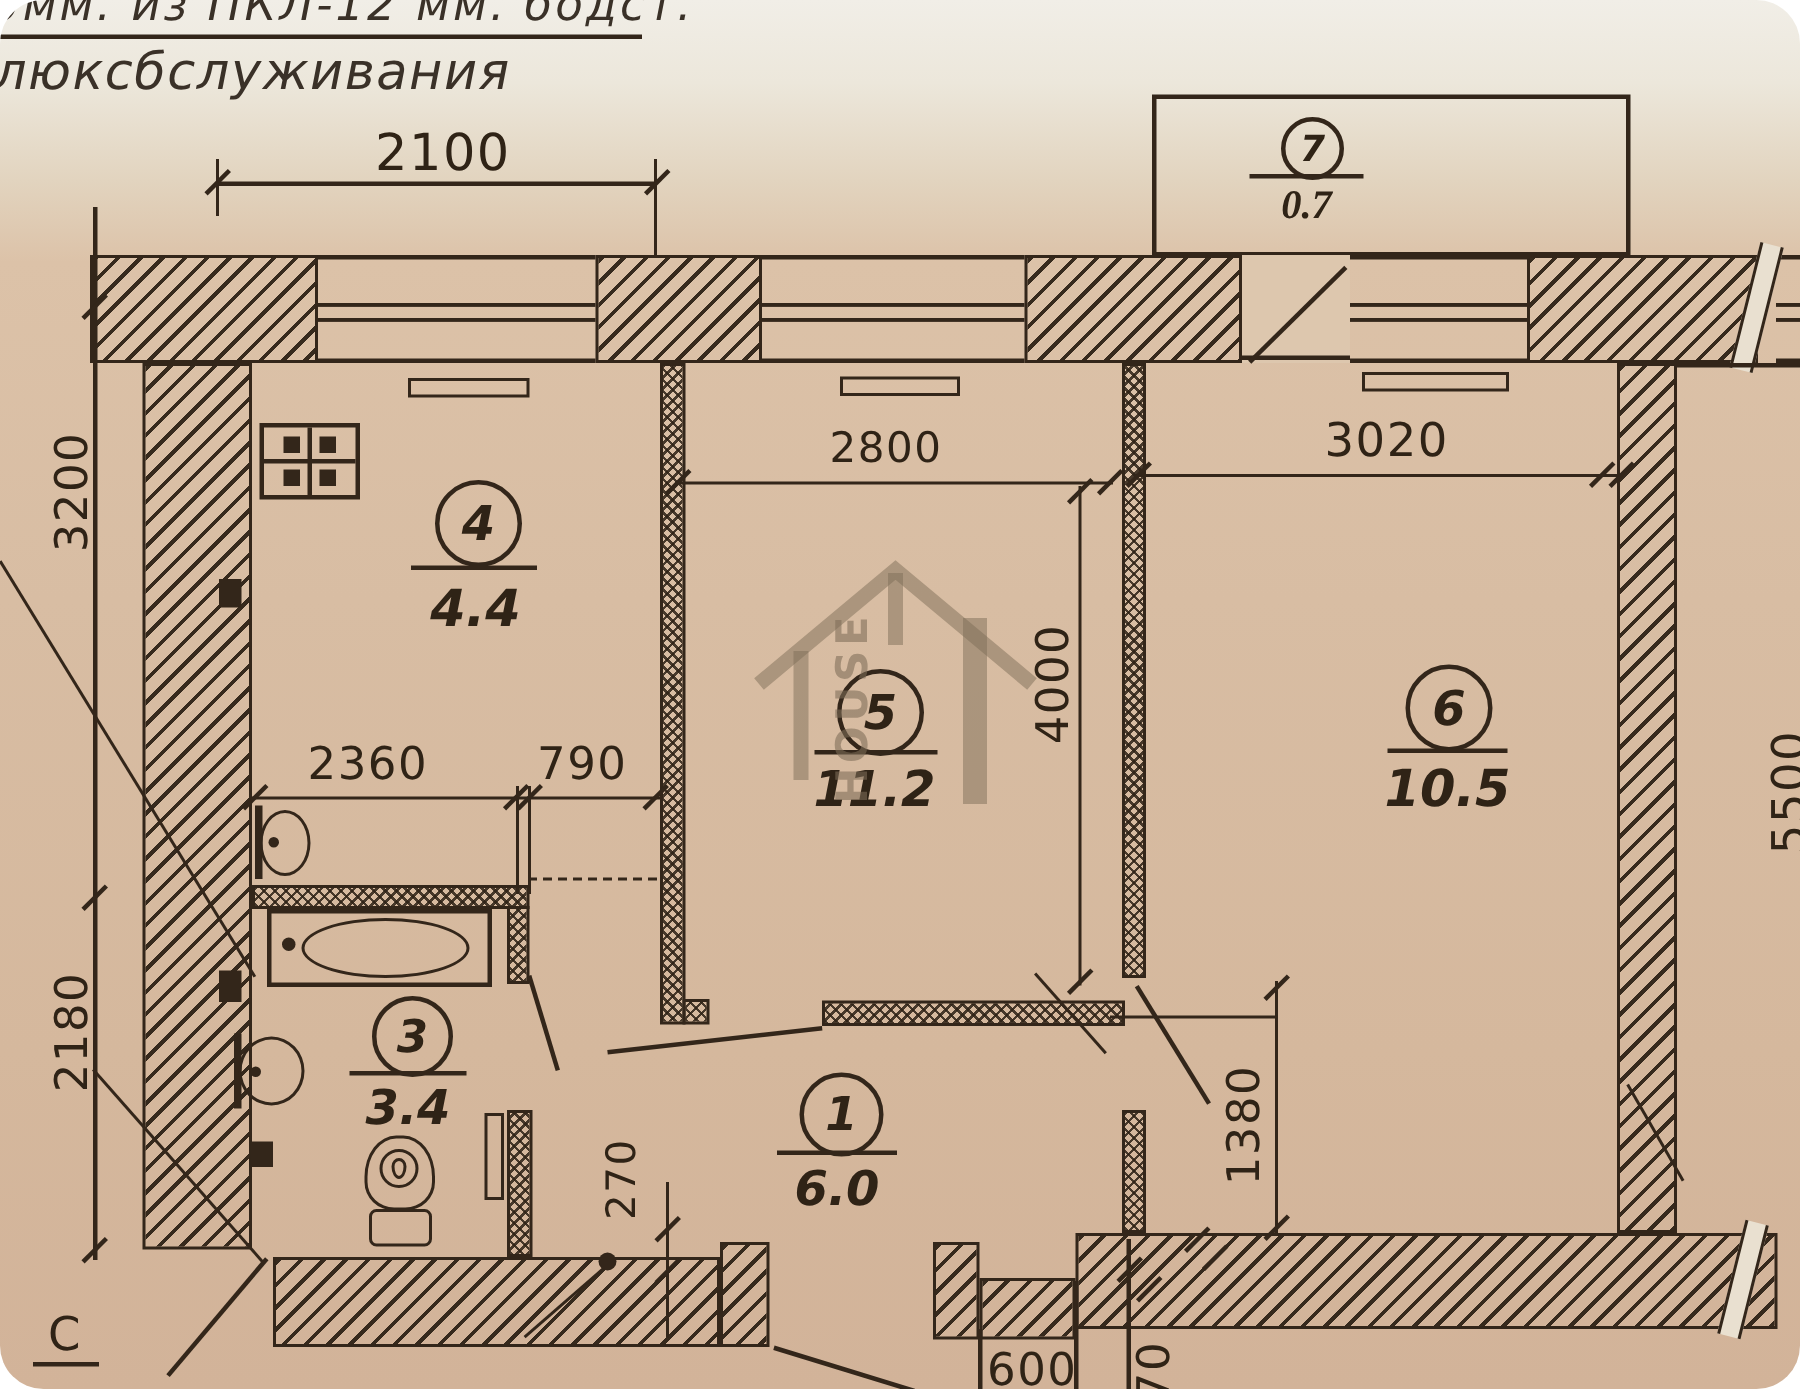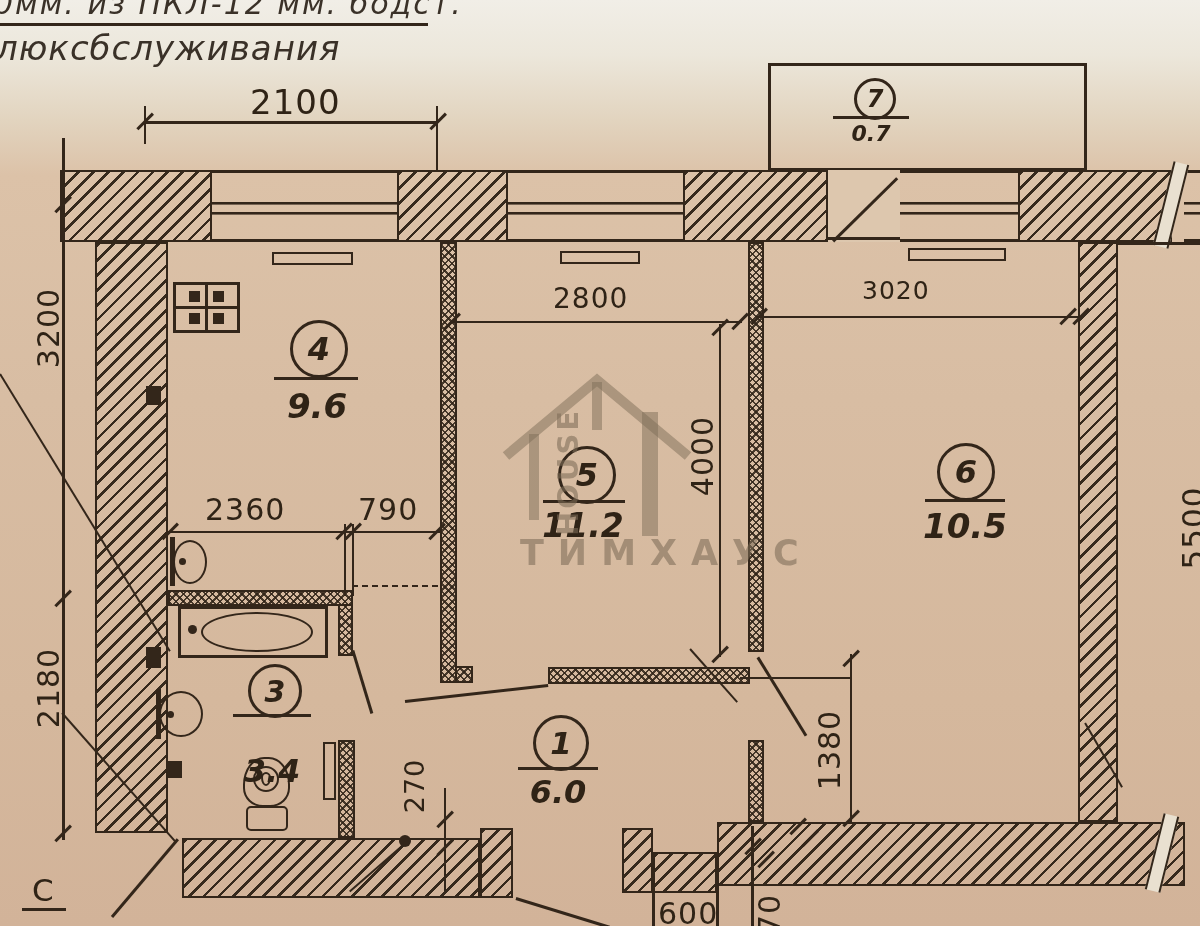--- a/index.html
+++ b/index.html
@@ -1,19 +1,19 @@
 <!DOCTYPE html>
 <html><head>
 <meta charset="utf-8">
 <style>
   html,body{margin:0;padding:0;}
   body{width:1200px;height:926px;overflow:hidden;}
   .sheet{position:relative;width:1200px;height:926px;overflow:hidden;
     font-family:"DejaVu Sans",sans-serif;color:#2f2316;
-    background:linear-gradient(180deg,#f1eee7 0px,#ece7db 55px,#e2d4bf 120px,#dcc2a8 175px,#d8bda3 400px,#d5b89d 700px,#d2b399 926px);}
+    background:linear-gradient(180deg,#f1eee7 0px,#ece7db 55px,#e2d4bf 120px,#dcc2a8 175px,#d8bda3 400px,#d5b89d 700px,#d2b399 926px);border-radius:29px;}
   .abs{position:absolute;box-sizing:border-box;}
   .hatch{background-image:repeating-linear-gradient(135deg,rgba(46,34,22,.95) 0 2.6px,transparent 2.6px 10.5px);border:2.5px solid #33261a;}
   .chk{border:2px solid #33261a;background-image:repeating-linear-gradient(45deg,rgba(46,34,22,.85) 0 1.7px,transparent 1.7px 5.2px),repeating-linear-gradient(-45deg,rgba(46,34,22,.85) 0 1.7px,transparent 1.7px 5.2px);}
   .ln{background:#33261a;}
   .rl{position:absolute;height:2.6px;background:#33261a;transform-origin:0 50%;}
   .win{border-top:3.5px solid #33261a;border-bottom:3.5px solid #33261a;
     background-image:linear-gradient(#33261a,#33261a),linear-gradient(#33261a,#33261a);
     background-repeat:no-repeat;background-size:100% 2.6px,100% 2.6px;background-position:0 29px,0 39px;}
   .tk{position:absolute;width:22px;height:2.6px;background:#33261a;transform:rotate(-45deg);}
   .dimtxt{position:absolute;font-size:29px;letter-spacing:1px;color:#2f2316;white-space:nowrap;}
@@ -31,21 +31,21 @@
 
   <div class="note" style="left:-6px;top:-14px;font-size:30px;letter-spacing:2px;">0мм.  из ПКЛ-12  мм.   бодст.</div>
   <div class="abs ln" style="left:0;top:23px;width:428px;height:3px;"></div>
   <div class="note" style="left:-4px;top:28px;font-size:34px;letter-spacing:1px;">люксбслуживания</div>
 
   <div class="abs" style="left:768px;top:63px;width:319px;height:108px;border:3.5px solid #33261a;"></div>
   <div class="circle" style="left:854px;top:78px;width:36px;height:36px;font-size:24px;">
       <span>7</span>
     </div>
   <div class="abs ln" style="left:833px;top:116px;width:76px;height:3px;"></div>
-  <div class="alabel" style="left:838px;top:121px;width:66px;font-size:22px;">0.7</div>
+  <div class="alabel" style="left:838px;top:121px;width:66px;font-size:27px;font-family:Liberation Serif, serif;">0.7</div>
 
   <div class="abs hatch" style="left:60px;top:170px;width:152px;height:72px;"></div>
   <div class="abs win" style="left:212px;top:170px;width:185px;height:72px;"></div>
   <div class="abs hatch" style="left:397px;top:170px;width:111px;height:72px;"></div>
   <div class="abs win" style="left:508px;top:170px;width:175px;height:72px;"></div>
   <div class="abs hatch" style="left:683px;top:170px;width:145px;height:72px;"></div>
   <div class="abs" style="left:828px;top:170px;width:72px;height:72px;background:#ddc7ae;"></div>
   <div class="abs ln" style="left:828px;top:237px;width:72px;height:2.6px;"></div>
   <div class="rl" style="left:833px;top:240px;width:90px;transform:rotate(-44.6deg);"></div>
   <div class="abs win" style="left:900px;top:170px;width:118px;height:72px;"></div>
@@ -148,21 +148,21 @@
 
   <div class="abs ln" style="left:450px;top:321px;width:292px;height:2.4px;"></div>
   <div class="tk" style="left:441px;top:320px;"></div>
     <div class="tk" style="left:729px;top:320px;"></div>
   <div class="dimtxt" style="left:553px;top:282px;font-size:28px;">2800</div>
 
   <div class="abs ln" style="left:757px;top:316px;width:325px;height:2.4px;"></div>
   <div class="tk" style="left:748px;top:315px;"></div>
     <div class="tk" style="left:1057px;top:315px;"></div>
     <div class="tk" style="left:1070px;top:315px;"></div>
-  <div class="dimtxt" style="left:862px;top:276px;font-size:25px;text-align:right;">3020</div>
+  <div class="dimtxt" style="left:883px;top:276px;font-size:31px;text-align:right;">3020</div>
 
   <div class="abs ln" style="left:719px;top:324px;width:2.4px;height:333px;"></div>
   <div class="tk" style="left:709px;top:326px;"></div>
     <div class="tk" style="left:709px;top:653px;"></div>
   <div class="dimtxt vtxt" style="left:652px;top:441px;width:100px;height:30px;font-size:30px;">4000</div>
 
   <div class="dimtxt vtxt" style="left:1143px;top:513px;width:100px;height:30px;font-size:31px;">5500</div>
 
   <div class="abs ln" style="left:850px;top:654px;width:2.4px;height:168px;"></div>
   <div class="abs ln" style="left:740px;top:677px;width:112px;height:2.4px;"></div>
@@ -182,53 +182,52 @@
     <div class="tk" style="left:755px;top:858px;"></div>
   <div class="tk" style="left:787px;top:825px;"></div>
     <div class="tk" style="left:799px;top:837px;"></div>
   <div class="dimtxt" style="left:658px;top:896px;font-size:30px;">600</div>
   <div class="dimtxt vtxt" style="left:719px;top:899px;width:100px;height:30px;font-size:30px;">70</div>
 
   <div class="circle" style="left:290px;top:320px;width:52px;height:52px;font-size:32px;">
       <span>4</span>
     </div>
   <div class="abs ln" style="left:274px;top:377px;width:84px;height:3px;"></div>
-  <div class="alabel" style="left:277px;top:386px;width:80px;font-size:34px;">9.6</div>
+  <div class="alabel" style="left:277px;top:386px;width:80px;font-size:34px;">4.4</div>
 
   <div class="circle" style="left:558px;top:446px;width:52px;height:52px;font-size:32px;">
       <span>5</span>
     </div>
   <div class="abs ln" style="left:543px;top:500px;width:82px;height:3px;"></div>
   <div class="alabel" style="left:538px;top:506px;width:90px;font-size:33px;">11.2</div>
 
   <div class="circle" style="left:937px;top:443px;width:52px;height:52px;font-size:32px;">
       <span>6</span>
     </div>
   <div class="abs ln" style="left:925px;top:499px;width:80px;height:3px;"></div>
   <div class="alabel" style="left:920px;top:506px;width:90px;font-size:34px;">10.5</div>
 
   <div class="circle" style="left:248px;top:664px;width:48px;height:48px;font-size:30px;">
       <span>3</span>
     </div>
   <div class="abs ln" style="left:233px;top:714px;width:78px;height:3px;"></div>
-  <div class="alabel" style="left:235px;top:752px;width:74px;font-size:32px;">3.4</div>
+  <div class="alabel" style="left:235px;top:719px;width:74px;font-size:32px;">3.4</div>
 
   <div class="circle" style="left:533px;top:715px;width:50px;height:50px;font-size:31px;">
       <span>1</span>
     </div>
   <div class="abs ln" style="left:518px;top:767px;width:80px;height:3px;"></div>
   <div class="alabel" style="left:520px;top:773px;width:76px;font-size:32px;">6.0</div>
 
   <svg class="abs" style="left:498px;top:370px;" width="194" height="174" viewBox="0 0 194 174">
     <g fill="none" stroke="rgba(126,109,88,.5)" stroke-width="10">
       <path d="M8,86 L99,10 L190,86"></path>
       <path d="M36,64 L36,150"></path>
       <path d="M99,12 L99,60"></path>
       <path d="M152,42 L152,166" stroke-width="16"></path>
     </g>
   </svg>
   <div class="abs wm vtxt" style="left:513px;top:455px;width:110px;height:34px;font-size:29px;font-weight:bold;letter-spacing:3px;transform:rotate(-90deg);">HOUSE</div>
-  <div class="abs wm" style="left:520px;top:533px;font-size:35px;font-weight:600;letter-spacing:14px;white-space:nowrap;">ТИМХАУС</div>
 
   <div class="dimtxt" style="left:32px;top:872px;font-size:31px;">С</div>
   <div class="abs ln" style="left:22px;top:908px;width:44px;height:3px;"></div>
 
 </div>
 
 </body></html>

